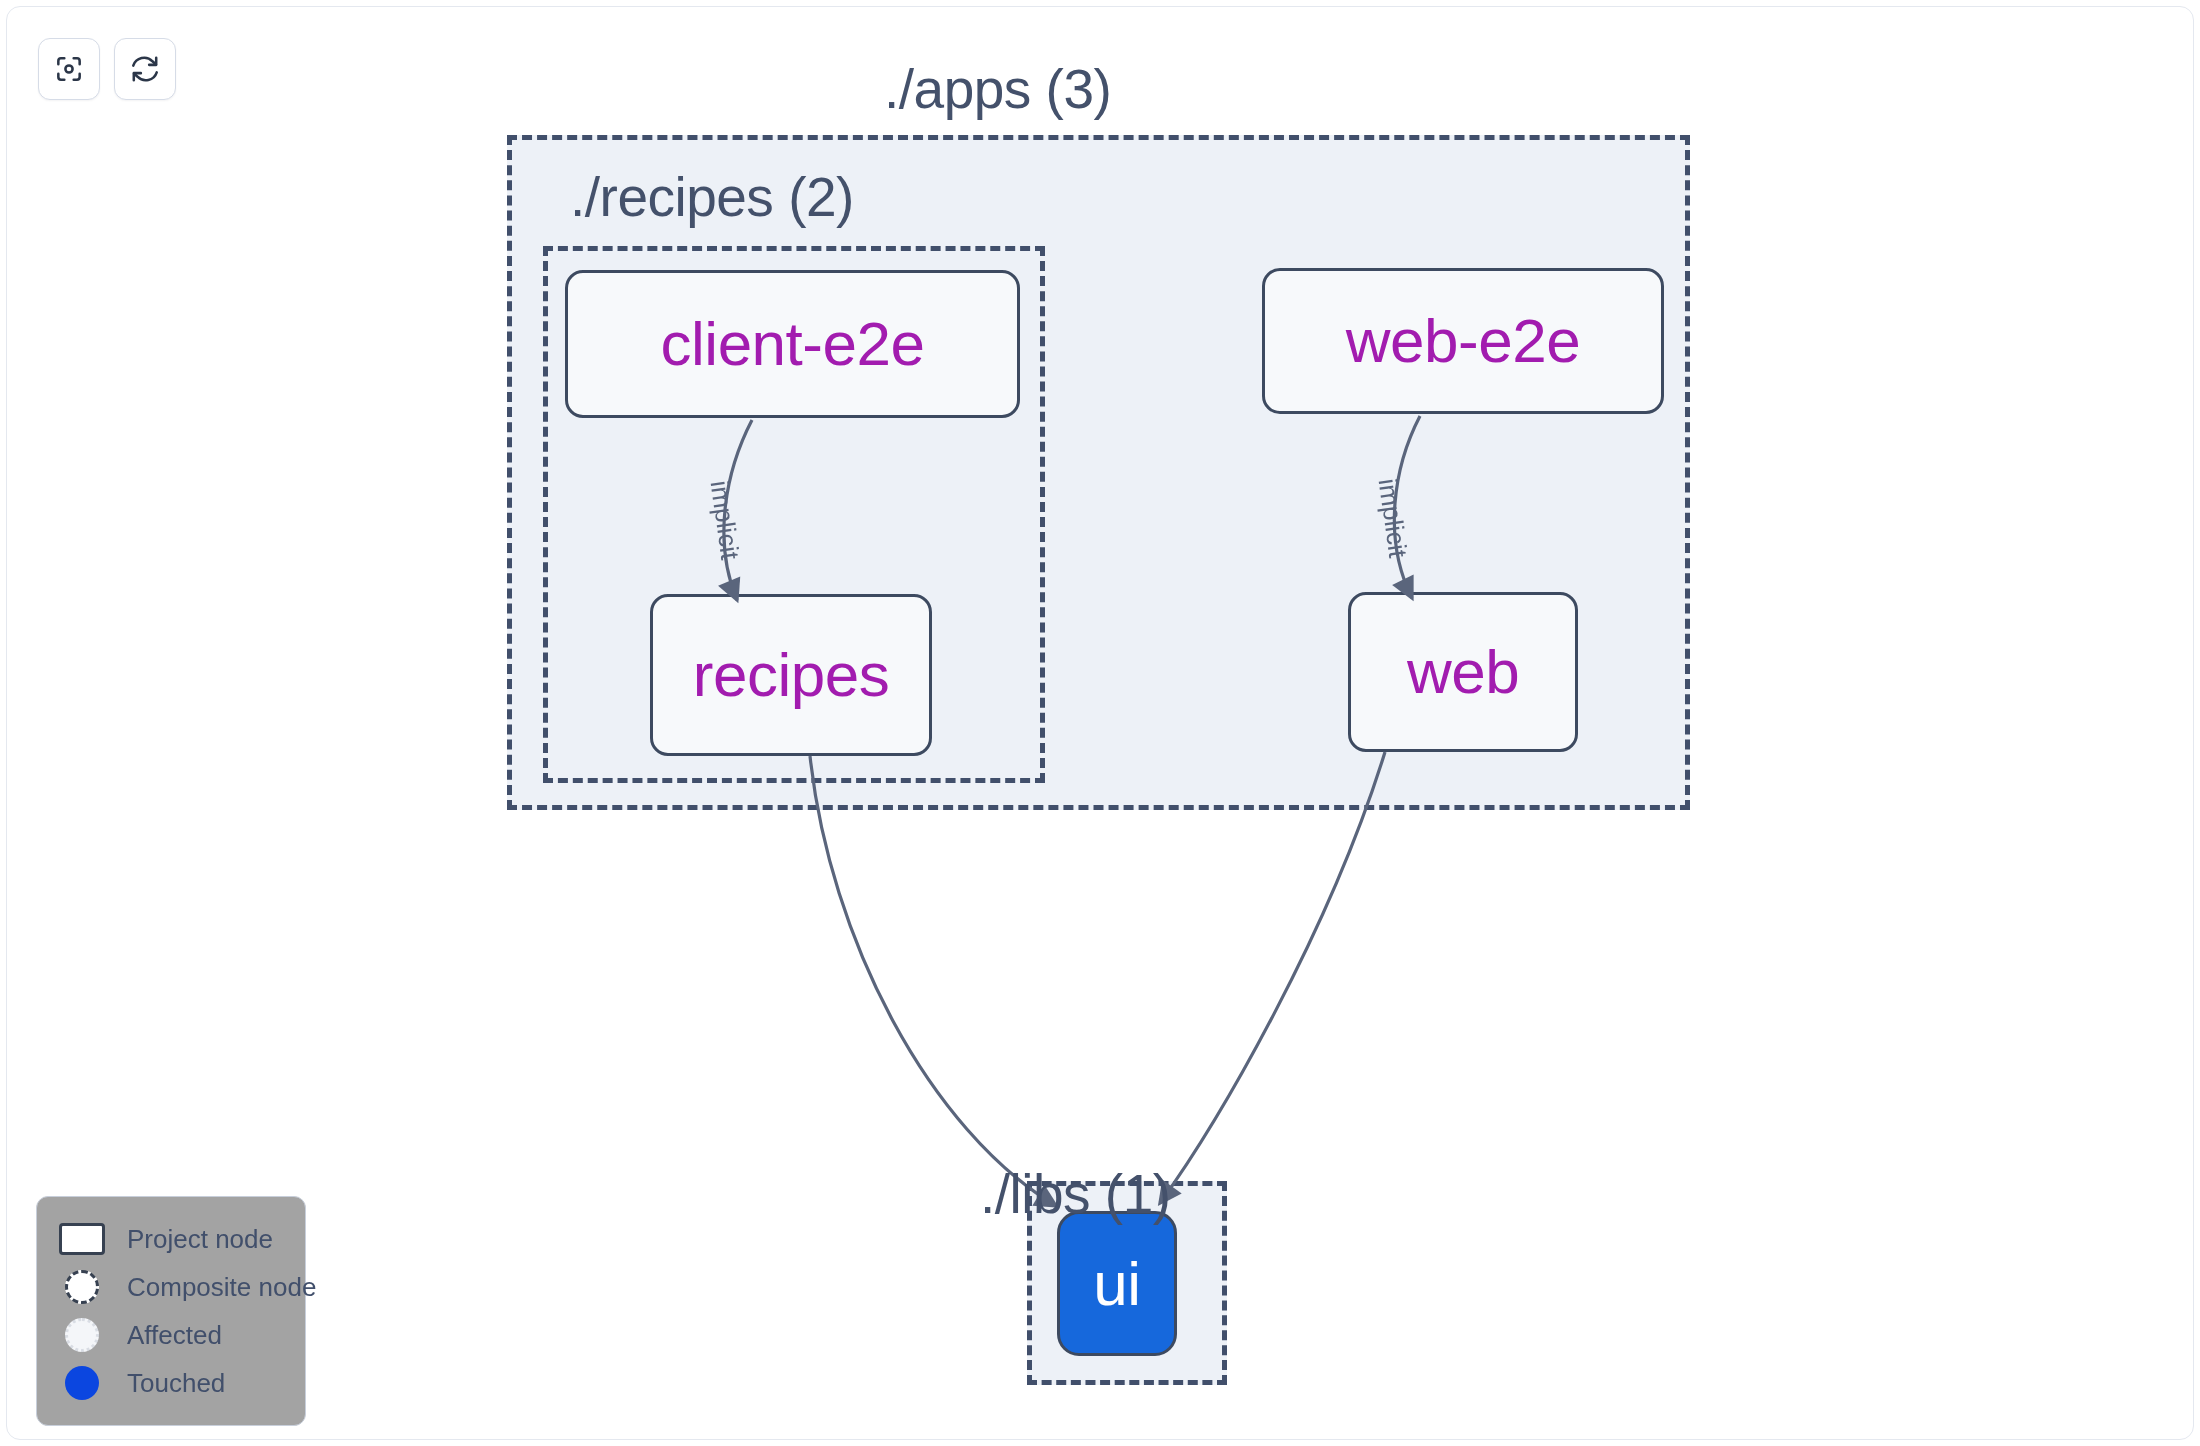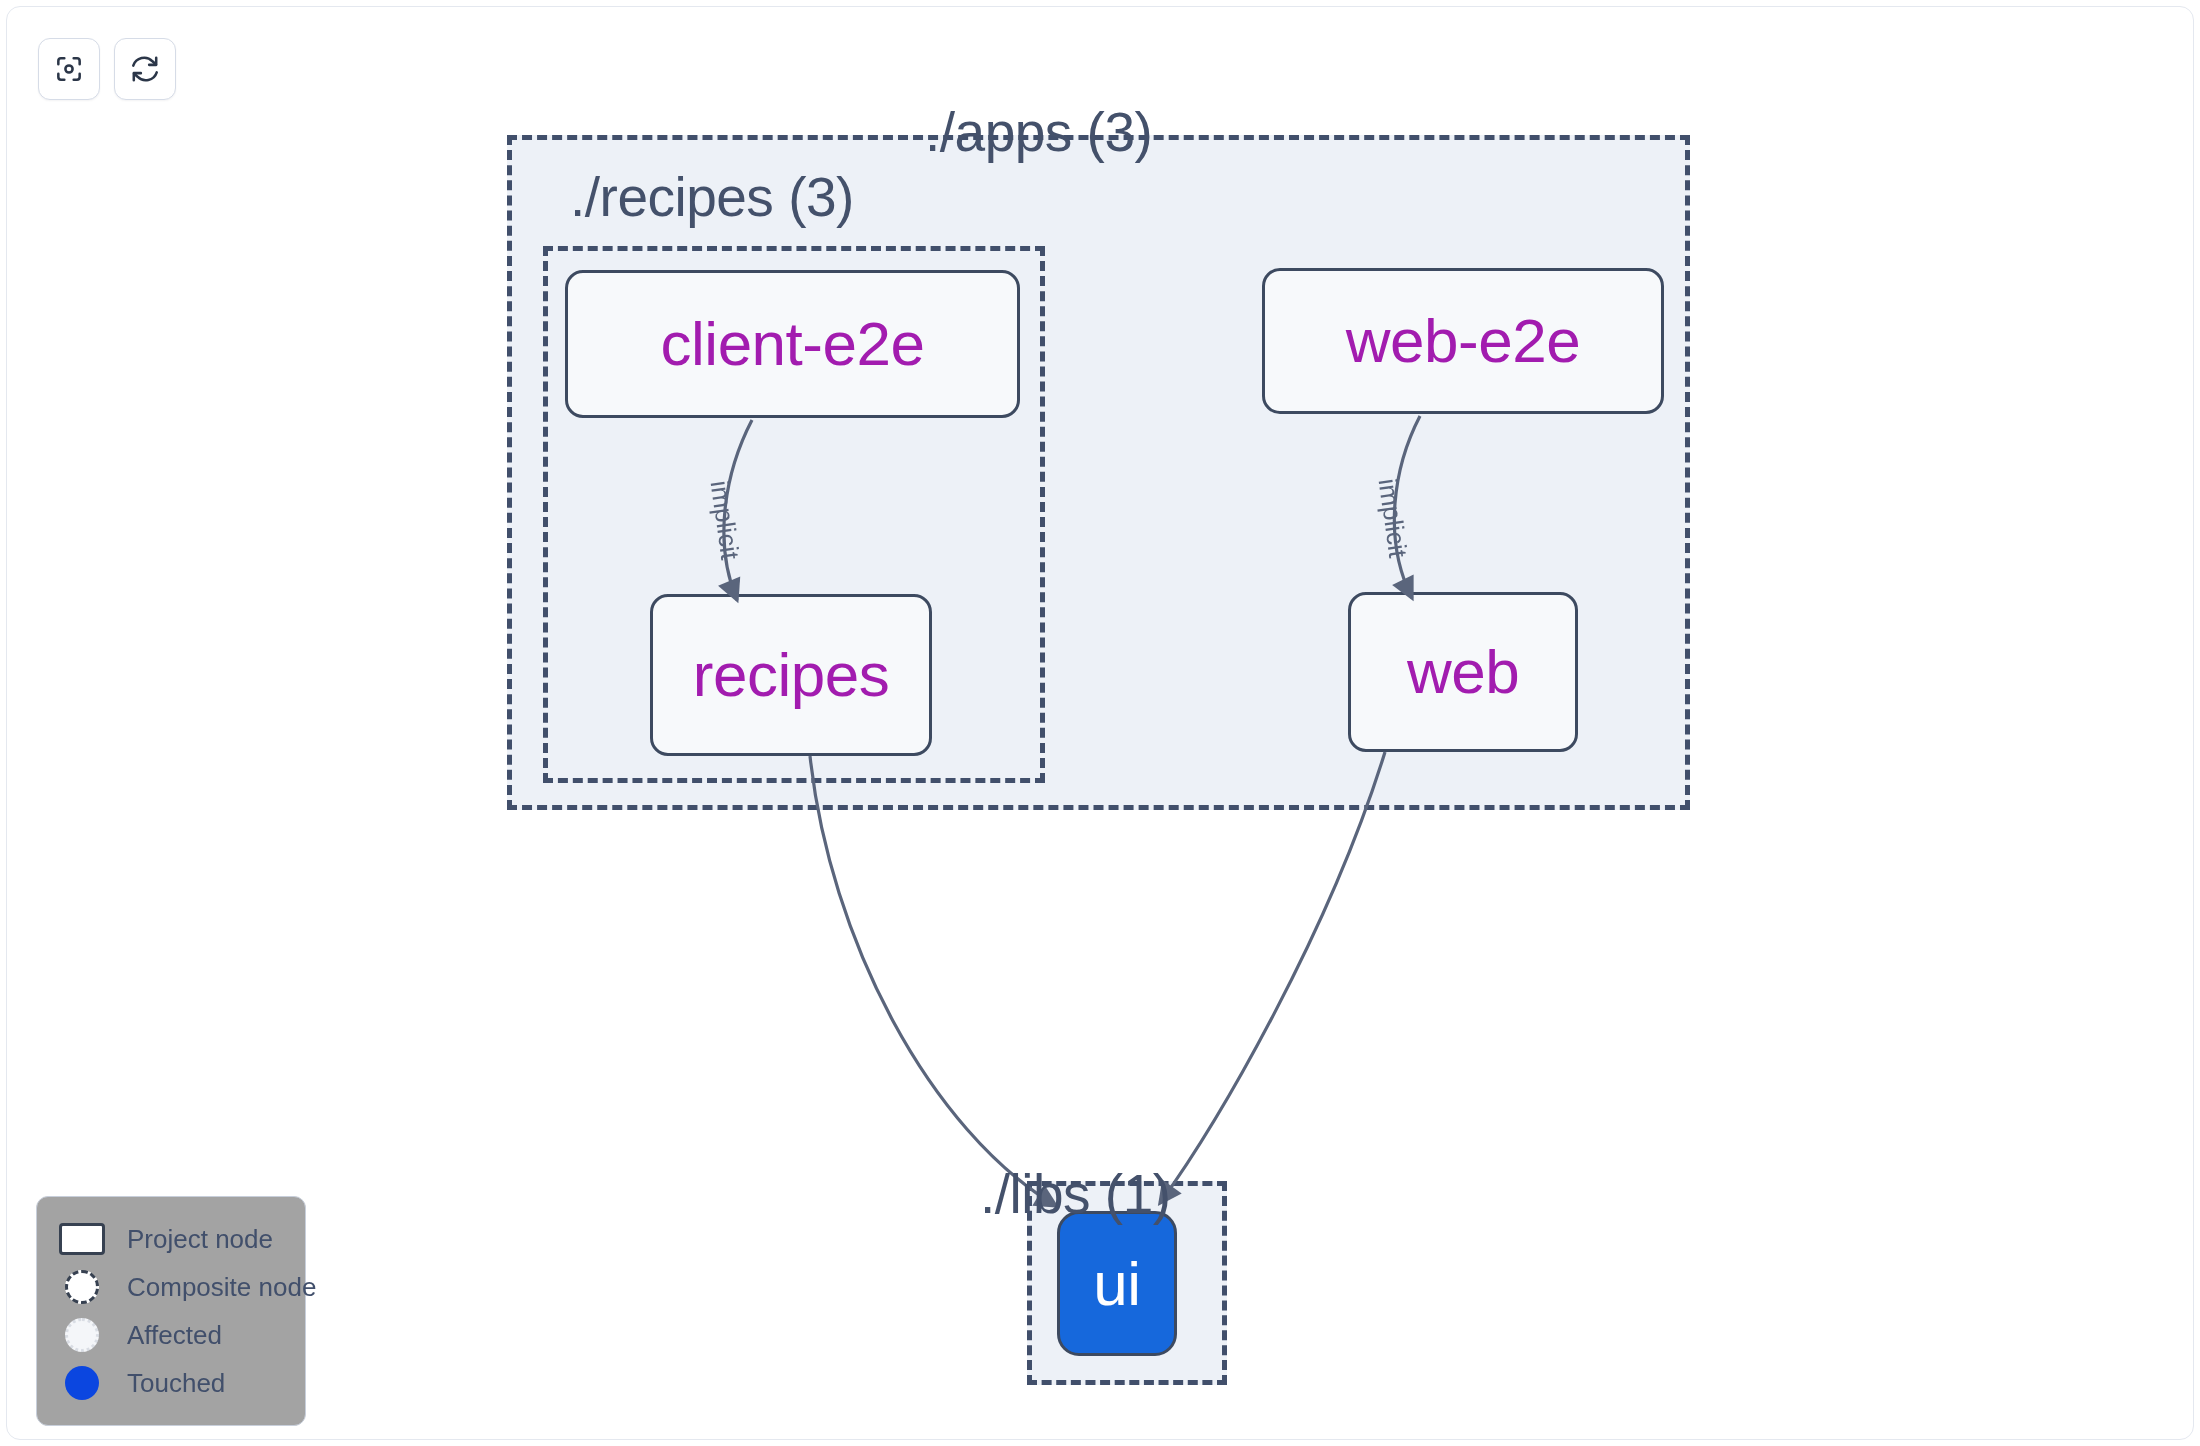--- a/index.html
+++ b/index.html
@@ -212,22 +212,22 @@
       </span>
     </button>
   </div>
 
   <div class="graph-canvas">
 
     <div class="composite" id="cbox-apps" style="left:507px;top:135px;width:1183px;height:675px;"></div>
     <div class="composite" id="cbox-recipes" style="left:543px;top:246px;width:502px;height:537px;"></div>
     <div class="composite" id="cbox-libs" style="left:1027px;top:1181px;width:200px;height:204px;"></div>
 
-    <div class="composite-label" style="left:925px;top:62px;margin-top:43px;">./apps (3)</div>
-    <div class="composite-label" style="left:570px;top:170px;">./recipes (3)</div>
+    <div class="composite-label" style="left:884px;top:62px;">./apps (3)</div>
+    <div class="composite-label" style="left:570px;top:170px;">./recipes (2)</div>
     <div class="composite-label" style="left:980px;top:1167px;">./libs (1)</div>
 
     <svg class="edge-layer" viewBox="0 0 2200 1446" preserveAspectRatio="none">
       <defs>
         <marker id="arrow" viewBox="0 0 12 12" refX="9.5" refY="6" markerWidth="9" markerHeight="9" orient="auto-start-reverse">
           <path d="M 1 1 L 11 6 L 1 11 z" fill="#5a657c"></path>
         </marker>
       </defs>
 
       <path d="M 752 420 C 726 470 712 540 737 600" fill="none" stroke="#5a657c" stroke-width="3.2" marker-end="url(#arrow)"></path>

